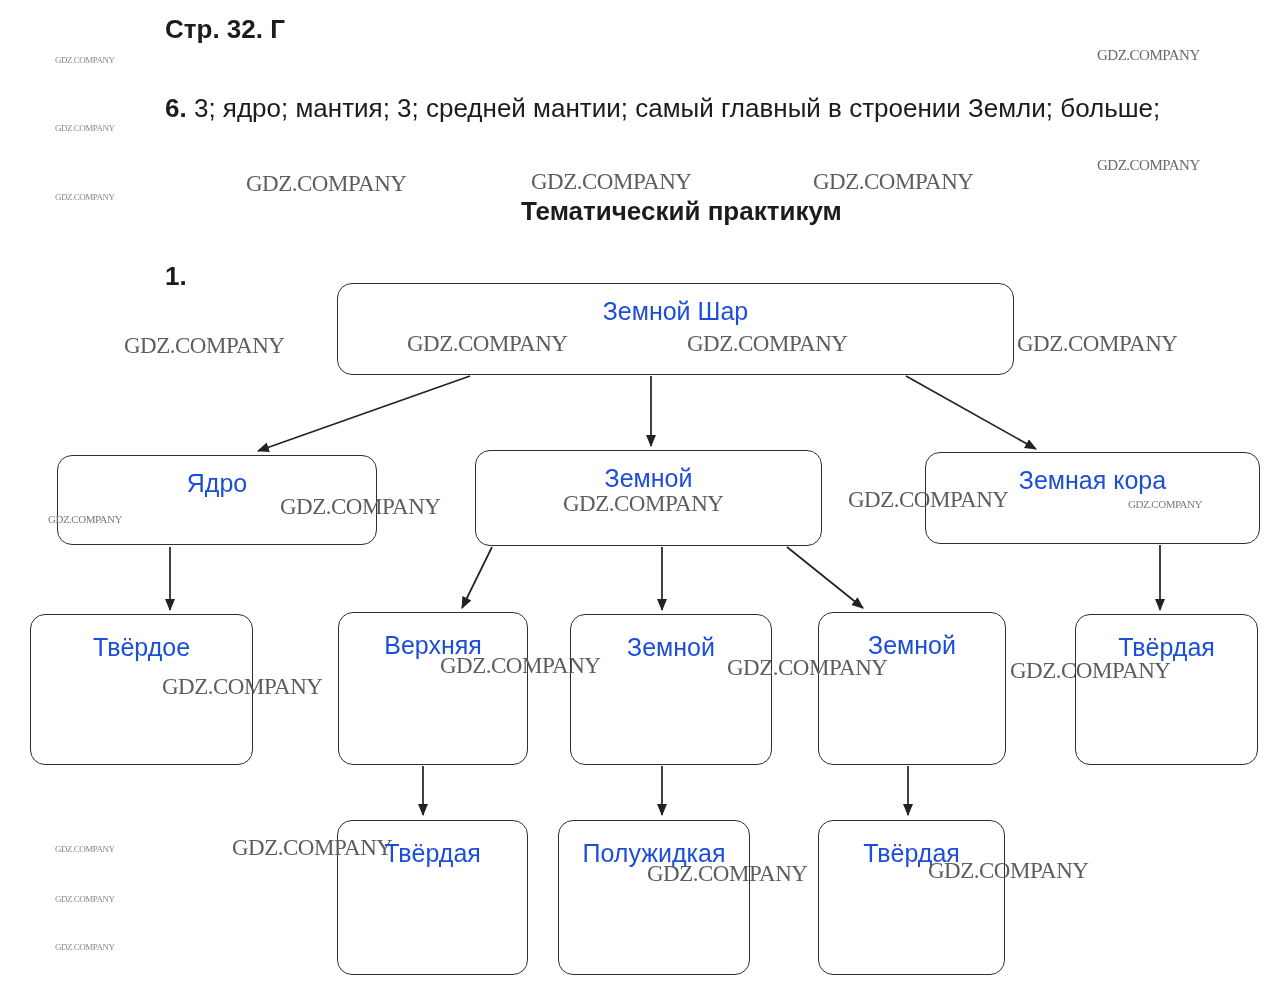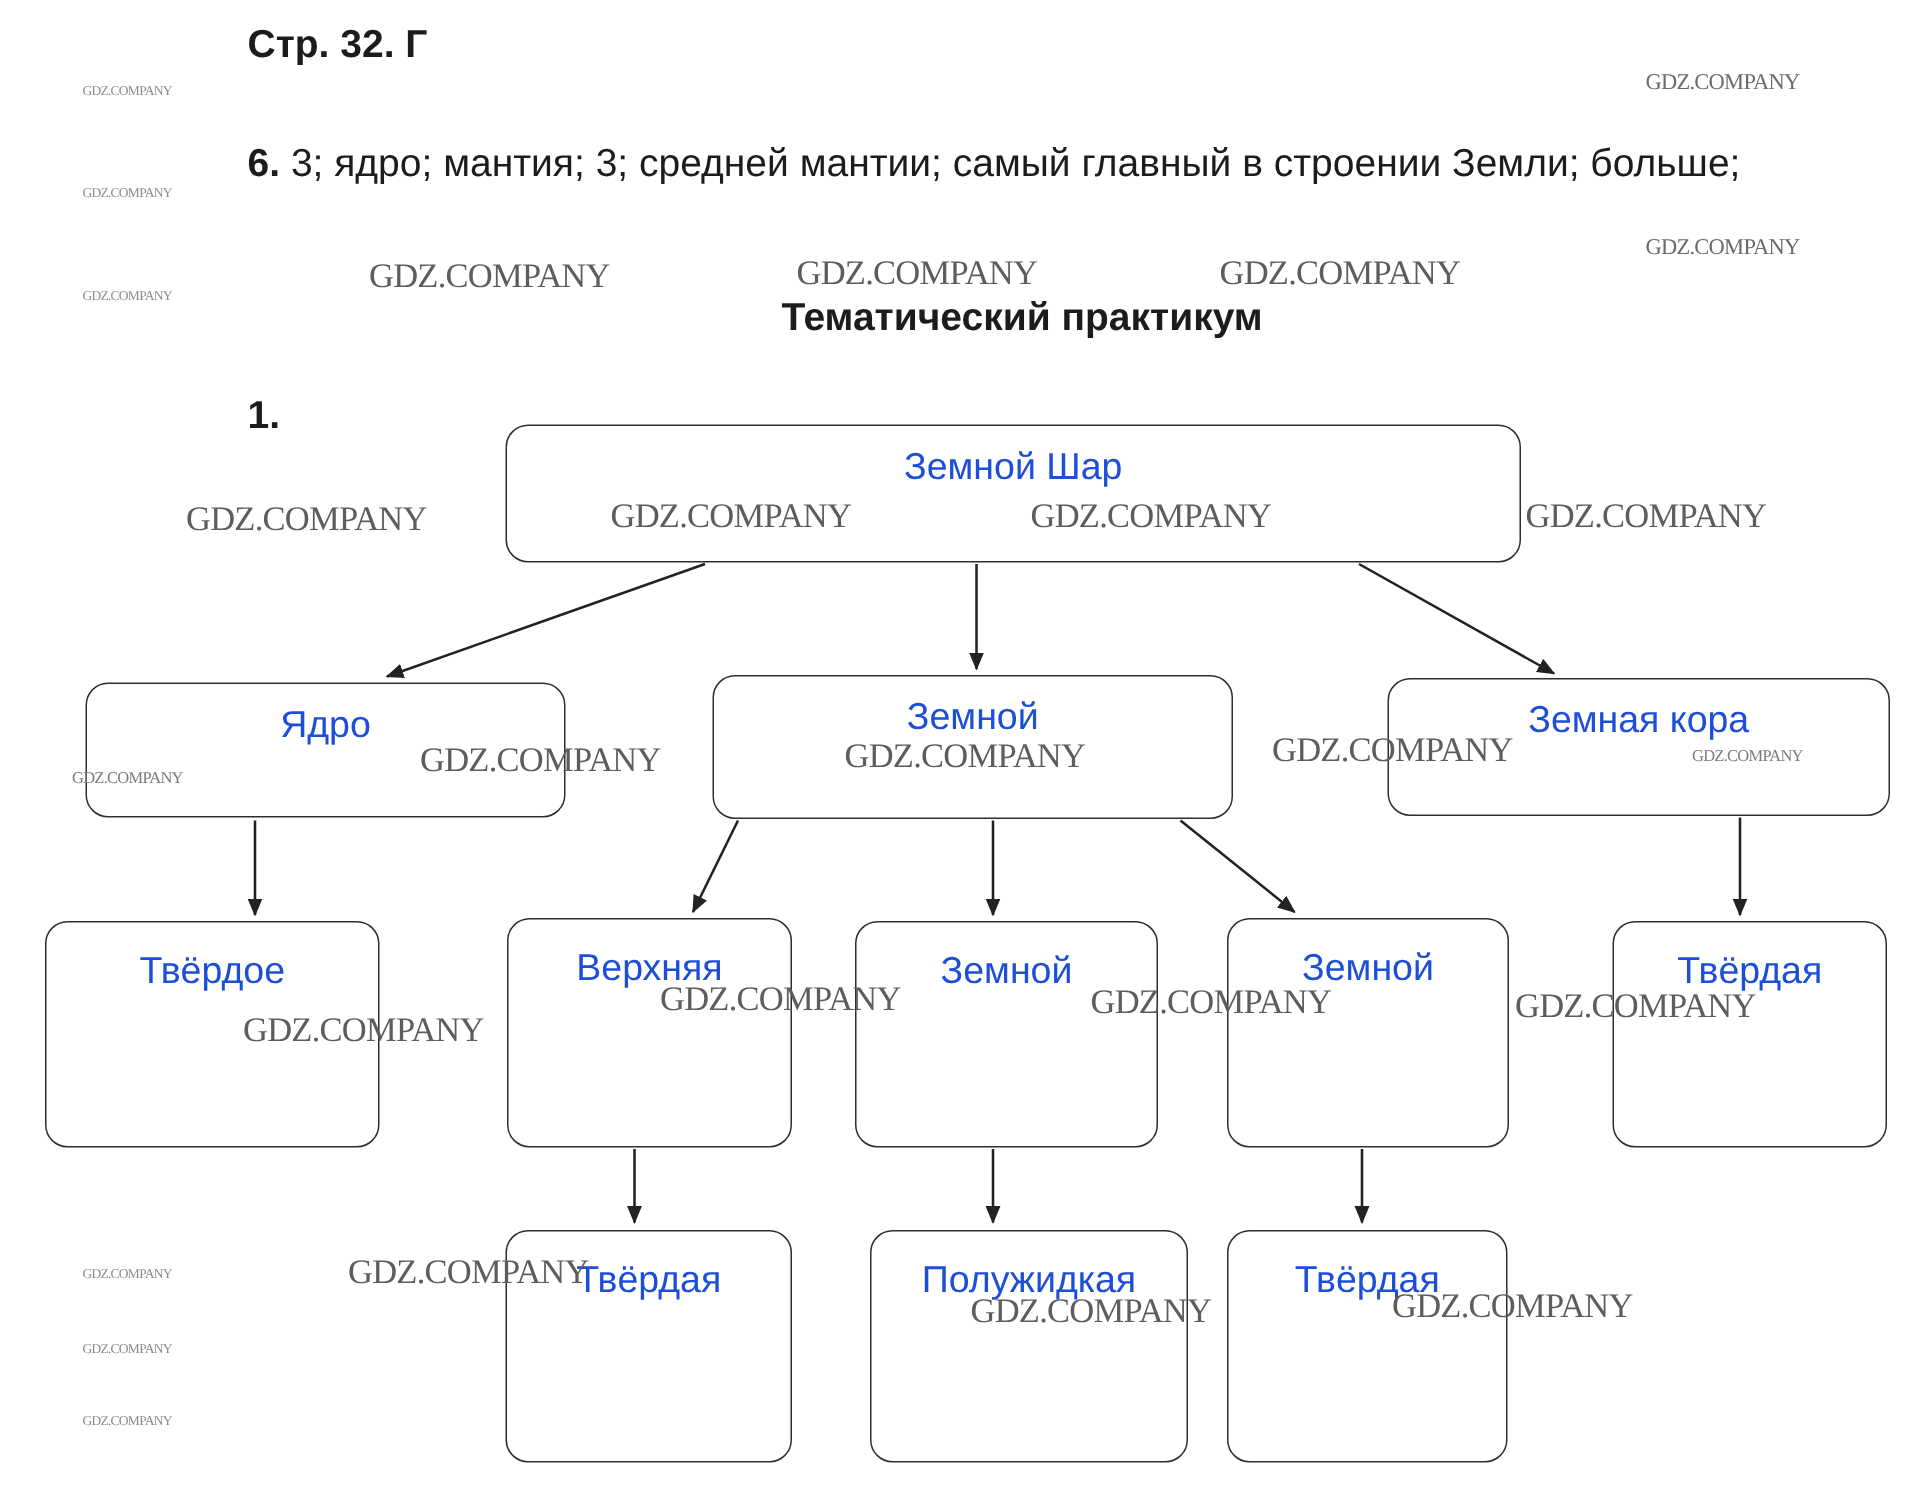--- a/index.html
+++ b/index.html
@@ -99,21 +99,21 @@
   <div class="node deep" style="left:818px;top:612px;width:188px;height:153px;">
     <span class="node-label">Земной</span>
   </div>
   <div class="node deep" style="left:1075px;top:614px;width:183px;height:151px;">
     <span class="node-label">Твёрдая</span>
   </div>
 
   <div class="node deep" style="left:337px;top:820px;width:191px;height:155px;">
     <span class="node-label">Твёрдая</span>
   </div>
-  <div class="node deep" style="left:580px;top:820px;width:212px;height:155px;">
+  <div class="node deep" style="left:558px;top:820px;width:192px;height:155px;">
     <span class="node-label">Полужидкая</span>
   </div>
   <div class="node deep" style="left:818px;top:820px;width:187px;height:155px;">
     <span class="node-label">Твёрдая</span>
   </div>
 
   <span class="wm wm-xs" style="left:55px;top:55px">GDZ.COMPANY</span>
   <span class="wm wm-xs" style="left:55px;top:123px">GDZ.COMPANY</span>
   <span class="wm wm-xs" style="left:55px;top:192px">GDZ.COMPANY</span>
   <span class="wm wm-xs" style="left:55px;top:844px">GDZ.COMPANY</span>

